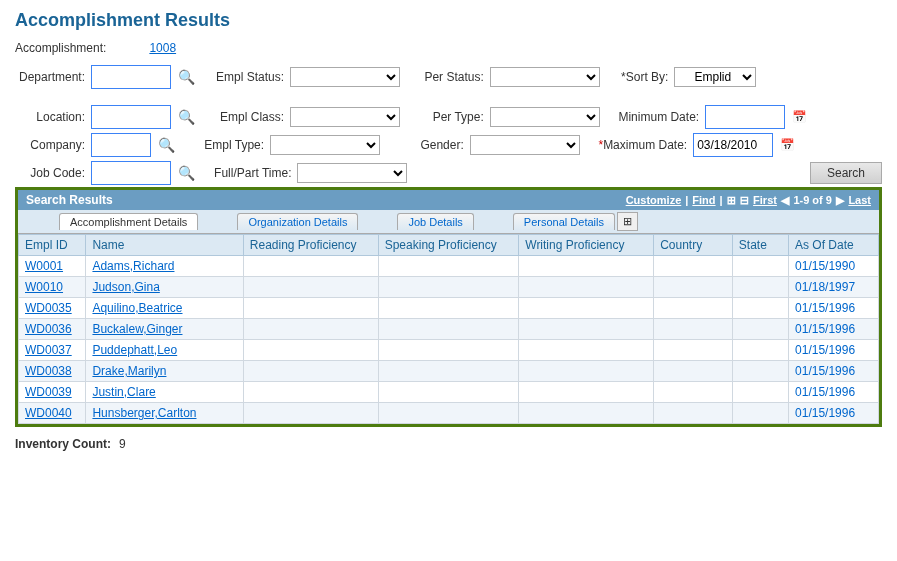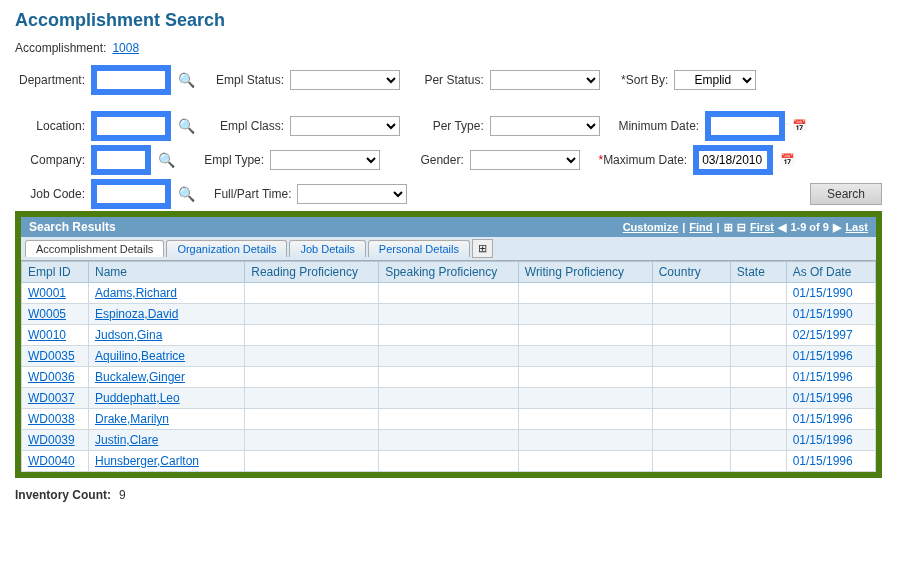--- a/index.html
+++ b/index.html
@@ -1,66 +1,66 @@
 <!DOCTYPE html>
 <html><head>
   <meta charset="utf-8">
   <style>
     * { box-sizing: border-box; margin: 0; padding: 0; }
     body { font-family: Arial, sans-serif; font-size: 12px; background: #fff; color: #333; padding: 10px 15px; }
 
     h1 { color: #1a6496; font-size: 18px; font-weight: bold; margin-bottom: 10px; }
 
-    .accomplishment-row { display: flex; align-items: flex-end; margin-bottom: 10px; gap: 6px; }
-    .accomplishment-id { color: #0066cc; text-decoration: underline; cursor: pointer; }
+    .accomplishment-row { display: flex; align-items: flex-end; margin-bottom: 10px; gap: 18px; }
+    .accomplishment-id { color: #0066cc; text-decoration: underline; cursor: pointer; margin-left: 25px; }
     .accomplishment-name { color: #333; margin-left: 8px; }
-    .form-input { border: 6px solid #3b82f6; height: 30px; padding: 1px 3px; font-size: 12px; width: 100px; }
+    .form-input { border: 1px solid #3b82f6; height: 24px; padding: 1px 3px; font-size: 12px; width: 100px; }
     .form-input-sm { width: 80px; }
     .form-select { border: 1px solid #aaa; height: 20px; font-size: 12px; width: 110px; background: #fff; }
     .form-select-sm { width: 82px; padding-left: 15px; }
     .search-icon { cursor: pointer; color: #0066cc; font-size: 14px; margin-left: 1px; }
     .calendar-icon { cursor: pointer; color: #333; font-size: 12px; margin-left: 1px; }
     .form-line { display: flex; align-items: center; gap: 6px; flex-wrap: nowrap; }
     .search-button { background: linear-gradient(to bottom, #e8e8e8, #d0d0d0); border: 1px solid #aaa; padding: 3px 16px; font-size: 12px; cursor: pointer; color: #333; }
 
     .results-header { background: #6b9dc2; color: #fff; padding: 3px 8px; font-weight: bold; font-size: 12px; display: flex; align-items: center; justify-content: space-between; }
     .results-nav { font-size: 11px; color: #fff; display: flex; align-items: center; gap: 4px; }
     .results-nav a { color: #fff; text-decoration: underline; cursor: pointer; }
     .results-nav span { color: #fff; }
 
     .tabs-row { display: flex; align-items: center; background: #dce9f3; border-bottom: 1px solid #aaa; padding: 2px 4px; gap: 2px; }
-    .tab { background: linear-gradient(to bottom, #f5f5f5, #dce9f3); border: 1px solid #aaa; border-bottom: none; padding: 2px 10px; font-size: 11px; cursor: pointer; color: #0066cc; border-radius: 3px 3px 0 0; }
+    .tab { background: linear-gradient(to bottom, #f5f5f5, #dce9f3); border: 1px solid #aaa; border-bottom: none; padding: 2px 10px; font-size: 11px; cursor: pointer; color: #0066cc; border-radius: 3px 3px 0 0; margin-left: 37px; }
     .tab.active { background: #fff; color: #333; font-weight: normal; }
     .tab-icon { border: 1px solid #aaa; background: #f0f0f0; padding: 2px 5px; cursor: pointer; font-size: 11px; }
 
     .results-table { width: 100%; border-collapse: collapse; font-size: 12px; }
     .results-table th { background: #dce9f3; color: #1a6496; font-weight: normal; padding: 3px 6px; border: 1px solid #b0c8db; text-align: left; white-space: nowrap; }
     .results-table td { padding: 3px 6px; border: 1px solid #d0d8e0; }
     .results-table tr:nth-child(even) td { background: #f0f5fa; }
     .results-table tr:nth-child(odd) td { background: #fff; }
     .row-link { color: #0066cc; text-decoration: underline; cursor: pointer; }
-    .table-container { border: 6px solid #4d7c0f; }
+    .table-container { border: 3px solid #4d7c0f; }
 
     .inventory-row { margin-top: 10px; display: flex; align-items: center; gap: 8px; }
     .inventory-label { font-weight: bold; color: #333; }
     .inventory-value { color: #333; }
 
     .col-emplid { width: 60px; }
     .col-name { width: 140px; }
     .col-reading { width: 120px; }
     .col-speaking { width: 120px; }
     .col-writing { width: 120px; }
     .col-country { width: 70px; }
     .col-state { width: 50px; }
     .col-date { width: 80px; }
   </style>
 </head>
 <body>
 
-<h1>Accomplishment Search</h1>
+<h1>Accomplishment Results</h1>
 
 <div class="accomplishment-row">
   <span>Accomplishment:</span>
   <a class="accomplishment-id">1008</a>
 </div>
 
 <div>
 
   <div class="form-line" style="margin-bottom:16px;">
     <span style="min-width:70px;text-align:right;">Department:</span>
@@ -168,38 +168,28 @@
     <td><a class="row-link">W0001</a></td>
     <td><a class="row-link">Adams,Richard</a></td>
     <td></td>
     <td></td>
     <td></td>
     <td></td>
     <td></td>
     <td style="color:#0066cc;">01/15/1990</td>
   </tr>
         <tr>
-    <td><a class="row-link">W0005</a></td>
-    <td><a class="row-link">Espinoza,David</a></td>
-    <td></td>
-    <td></td>
-    <td></td>
-    <td></td>
-    <td></td>
-    <td style="color:#0066cc;">01/15/1990</td>
-  </tr>
-        <tr>
     <td><a class="row-link">W0010</a></td>
     <td><a class="row-link">Judson,Gina</a></td>
     <td></td>
     <td></td>
     <td></td>
     <td></td>
     <td></td>
-    <td style="color:#0066cc;">02/15/1997</td>
+    <td style="color:#0066cc;">01/18/1997</td>
   </tr>
         <tr>
     <td><a class="row-link">WD0035</a></td>
     <td><a class="row-link">Aquilino,Beatrice</a></td>
     <td></td>
     <td></td>
     <td></td>
     <td></td>
     <td></td>
     <td style="color:#0066cc;">01/15/1996</td>

